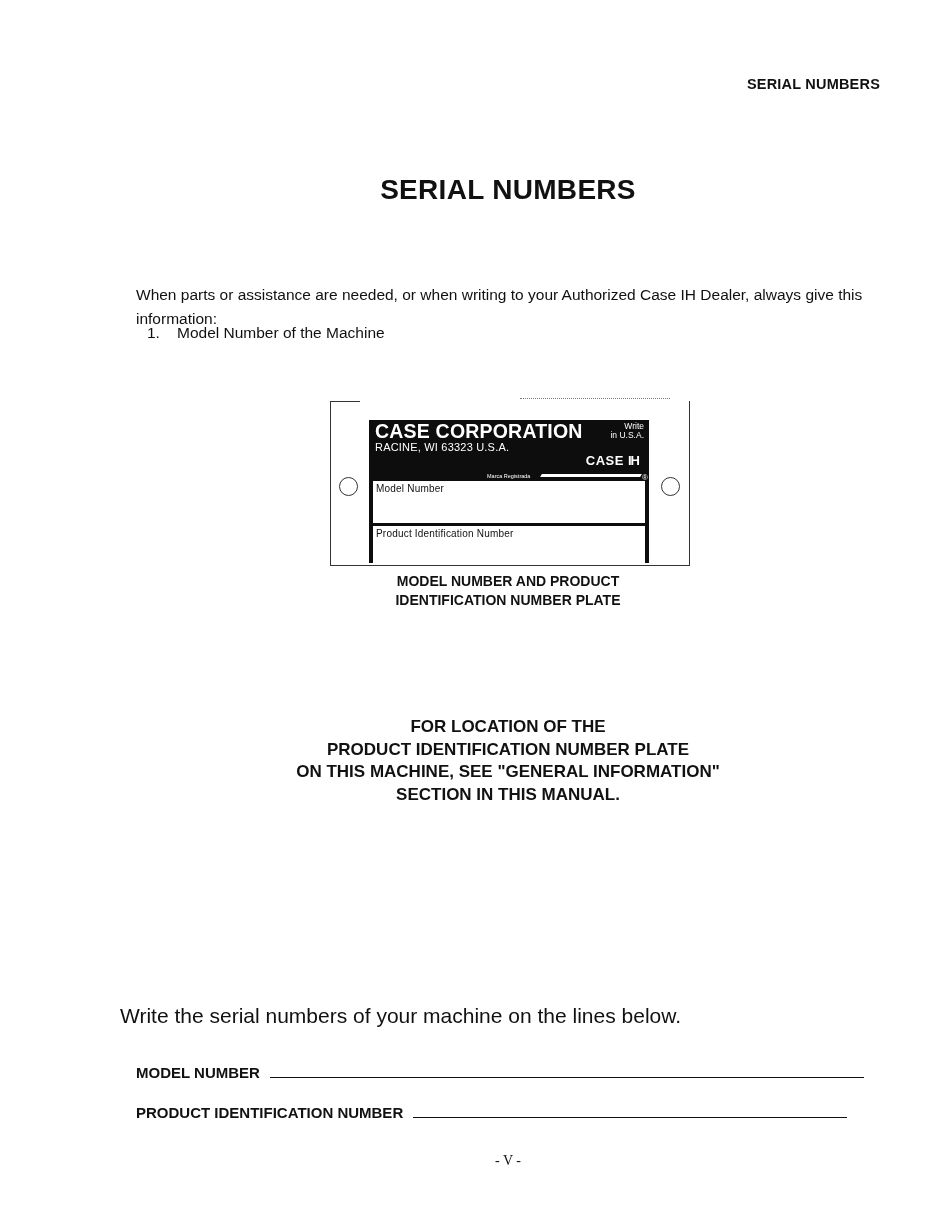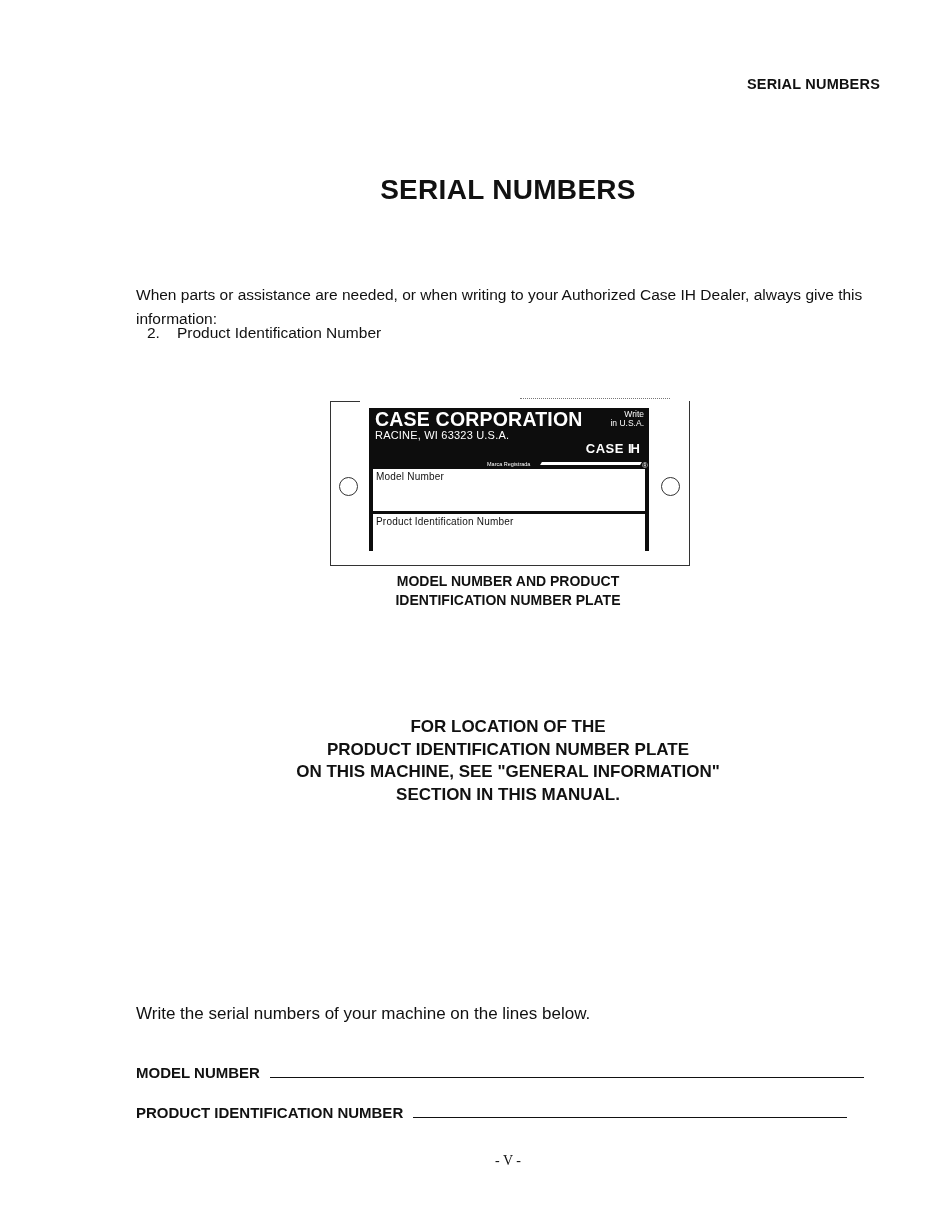--- a/index.html
+++ b/index.html
@@ -8,49 +8,49 @@
   .running-header { left: 0; width: 880px; top: 76px; text-align: right; font-weight: bold; font-size: 14.5px; letter-spacing: 0.2px; }
   .page-title { left: 0; width: 1016px; top: 174px; text-align: center; font-weight: bold; font-size: 28px; letter-spacing: 0.3px; }
   .intro { left: 136px; width: 750px; top: 283px; font-size: 15.5px; line-height: 24px; }
   .list { left: 147px; top: 323px; font-size: 15.5px; line-height: 20px; }
   .list .num { display: inline-block; width: 30px; }
 
   .plate-outer { left: 330px; top: 401px; width: 358px; height: 164px; border-left: 1px solid #333; border-right: 1px solid #333; border-bottom: 1px solid #333; }
   .plate-topline { left: 330px; top: 401px; width: 30px; border-top: 1px solid #333; }
   .plate-topline2 { left: 520px; top: 398px; width: 150px; border-top: 1px dotted #777; }
   .hole { width: 17px; height: 17px; border: 1px solid #333; border-radius: 50%; background: #fff; }
-  .plate-black { left: 369px; top: 408px; width: 280px; height: 143px; background: #0d0d0d; color: #fff; }
+  .plate-black { left: 369px; top: 420px; width: 280px; height: 143px; background: #0d0d0d; color: #fff; }
   .corp-name { left: 6px; top: 0px; font-weight: bold; font-size: 19.5px; letter-spacing: 0.2px; }
   .corp-addr { left: 6px; top: 21px; font-size: 11px; letter-spacing: 0.2px; }
   .made { right: 5px; top: 2px; font-size: 8.5px; text-align: right; line-height: 9px; }
   .logo { right: 10px; top: 33px; font-weight: bold; font-size: 13px; letter-spacing: 0.5px; }
   .logo-bar { right: 8px; top: 54px; width: 100px; height: 3px; background: #fff; transform: skewX(-30deg); }
   .marca { left: 118px; top: 53px; font-size: 5.5px; }
   .reg { right: 1px; top: 53px; font-size: 8px; }
   .field-box { left: 4px; width: 272px; background: #fff; color: #111; }
   .field-label { left: 3px; top: 2px; font-size: 10px; letter-spacing: 0.2px; }
   .caption { left: 0; width: 1016px; top: 572px; text-align: center; font-weight: bold; font-size: 14px; line-height: 19px; }
   .location-note { left: 0; width: 1016px; top: 716px; text-align: center; font-weight: bold; font-size: 17px; line-height: 22.5px; }
-  .write-instr { left: 136px; top: 1004px; font-size: 17px; }
+  .write-instr { left: 120px; top: 1004px; font-size: 21px; }
   .field-row { left: 136px; font-weight: bold; font-size: 15px; display: flex; align-items: flex-end; }
   .field-row .line { border-bottom: 1px solid #111; margin-left: 10px; margin-bottom: 3px; }
   .page-number { left: 0; width: 1016px; top: 1153px; text-align: center; font-family: "Liberation Serif", serif; font-size: 14px; }
 </style>
 </head>
 <body>
 
 <div class="abs running-header">SERIAL NUMBERS</div>
 
 <div class="abs page-title">SERIAL NUMBERS</div>
 
 <div class="abs intro">When parts or assistance are needed, or when writing to your Authorized Case IH Dealer, always give this information:</div>
 
 <div class="abs list">
   <div>
-    <span class="num">2.</span><span>Product Identification Number</span>
+    <span class="num">1.</span><span>Model Number of the Machine</span>
   </div>
 </div>
 
 <div class="abs plate-outer"></div>
 <div class="abs plate-topline"></div>
 <div class="abs plate-topline2"></div>
 <div class="abs hole" style="left:339px; top:477px;"></div>
 <div class="abs hole" style="left:661px; top:477px;"></div>
 
 <div class="abs plate-black">

